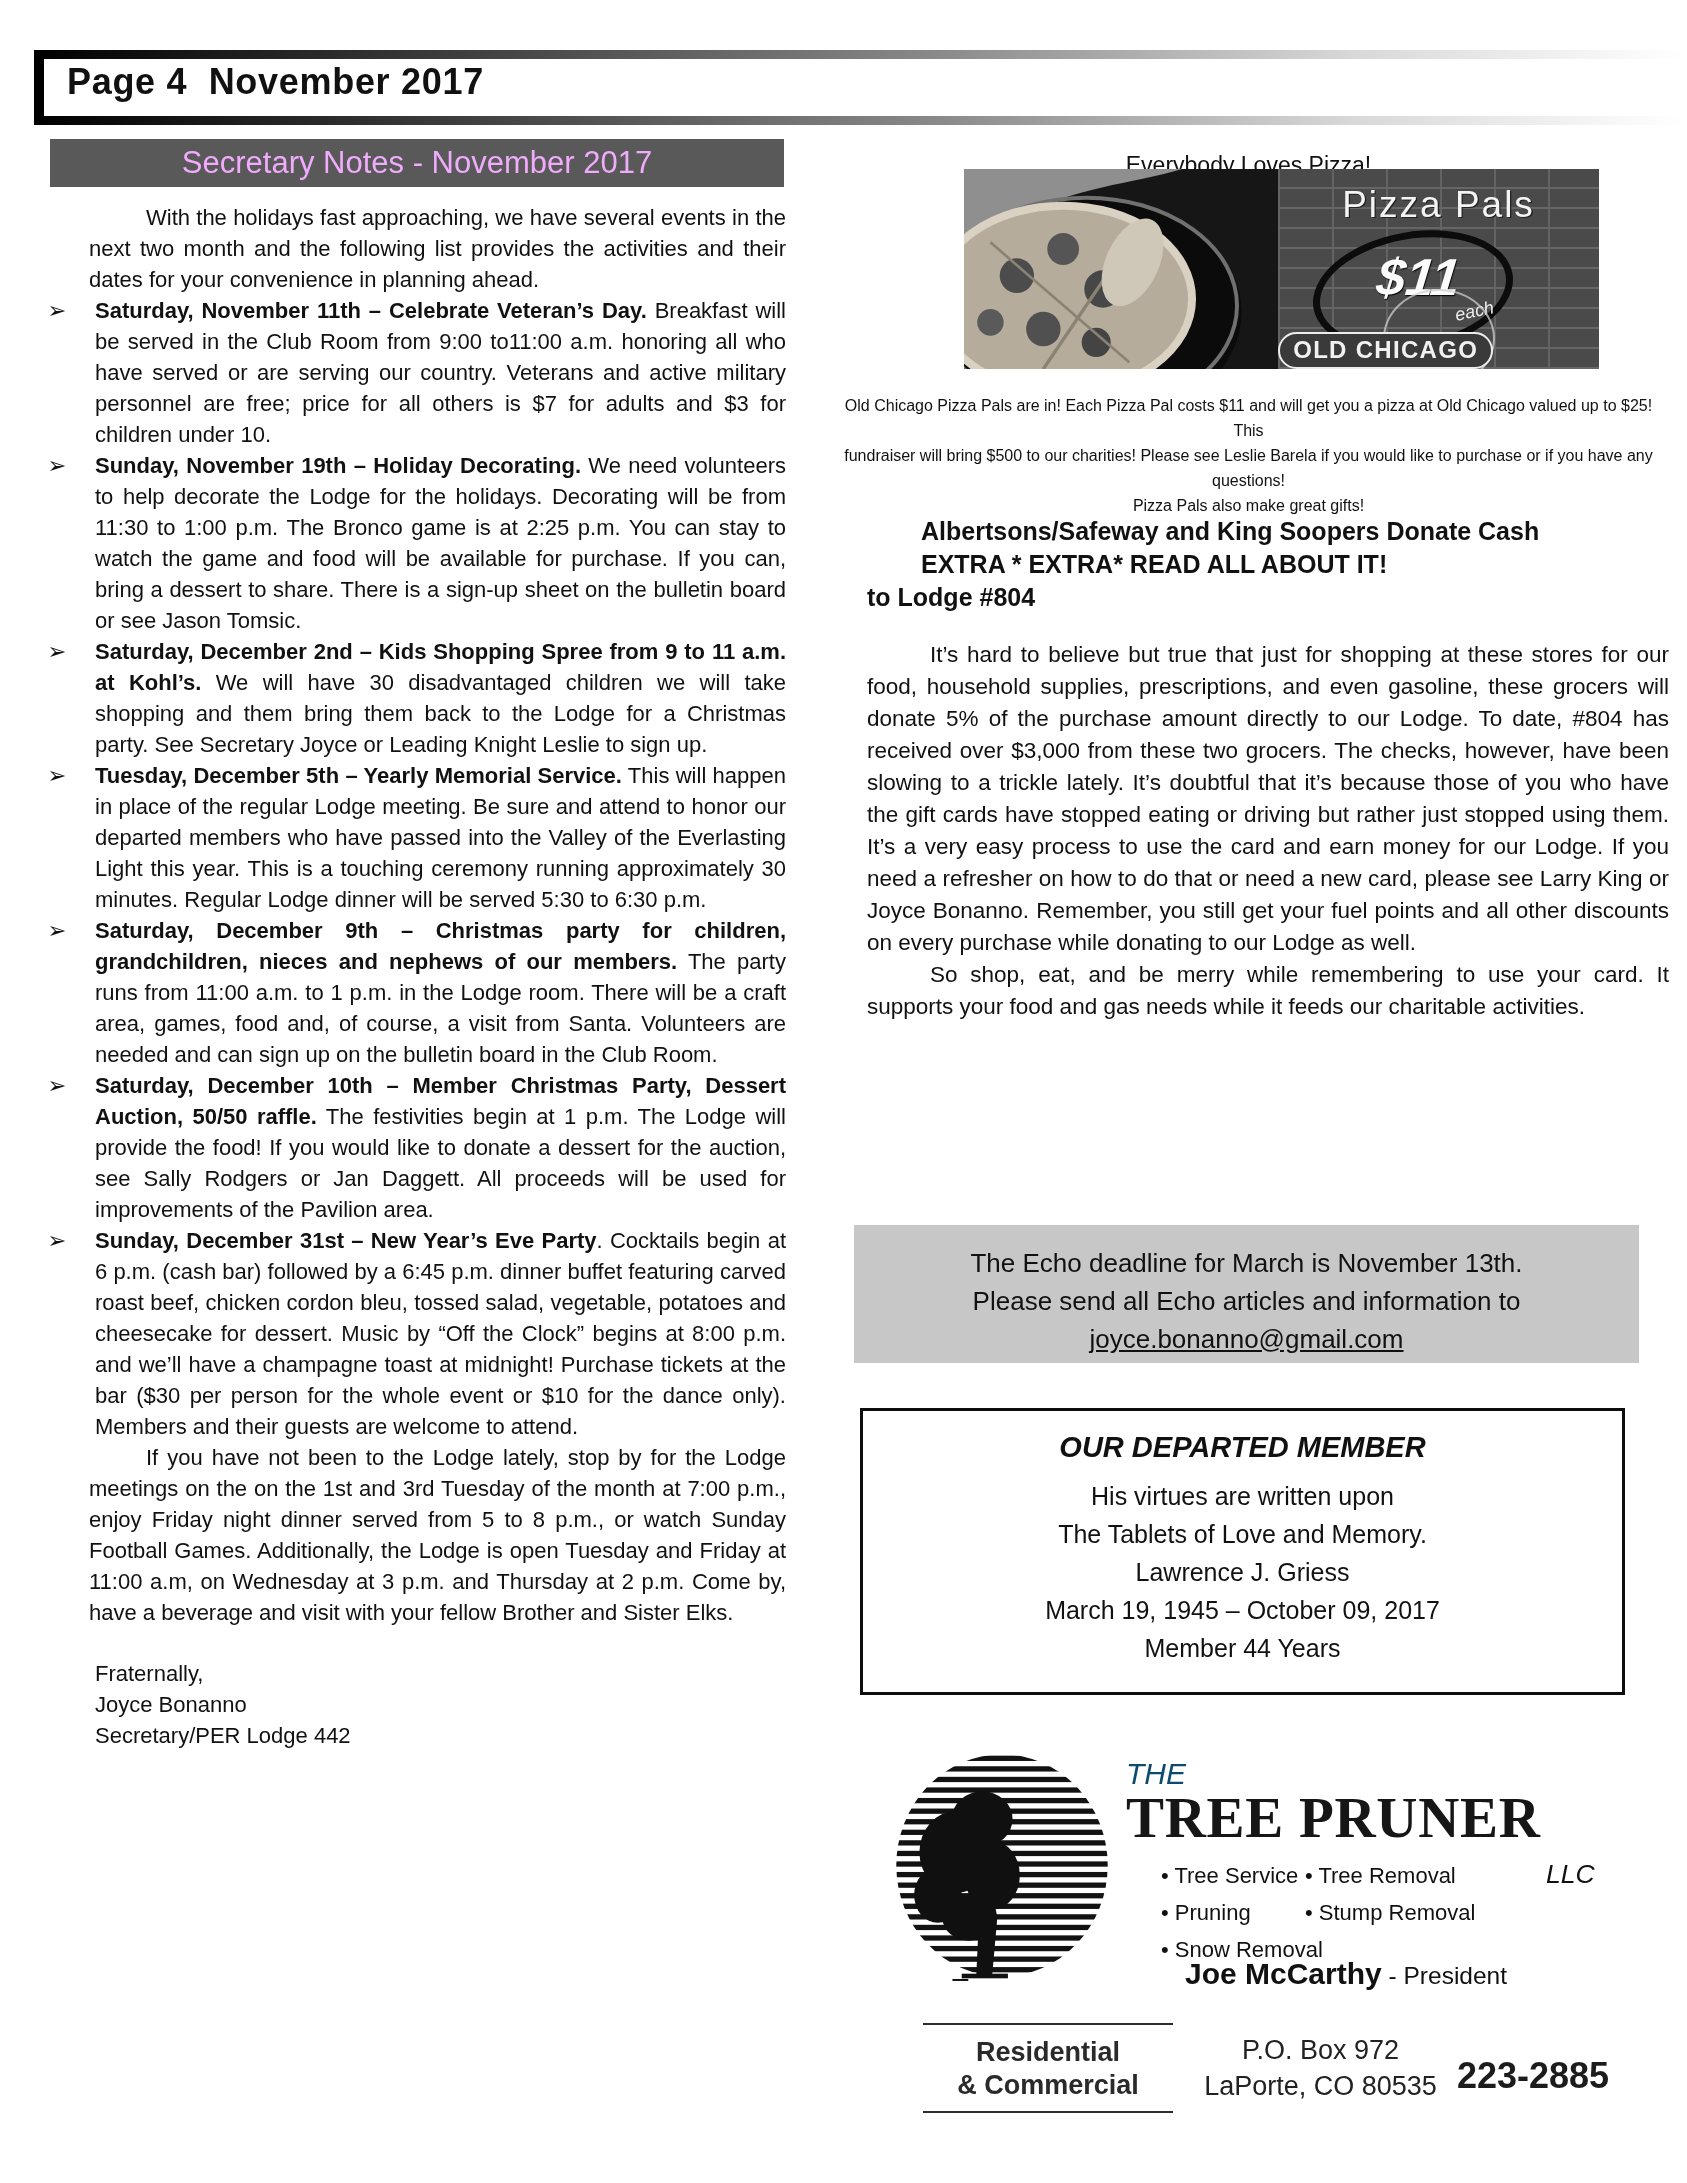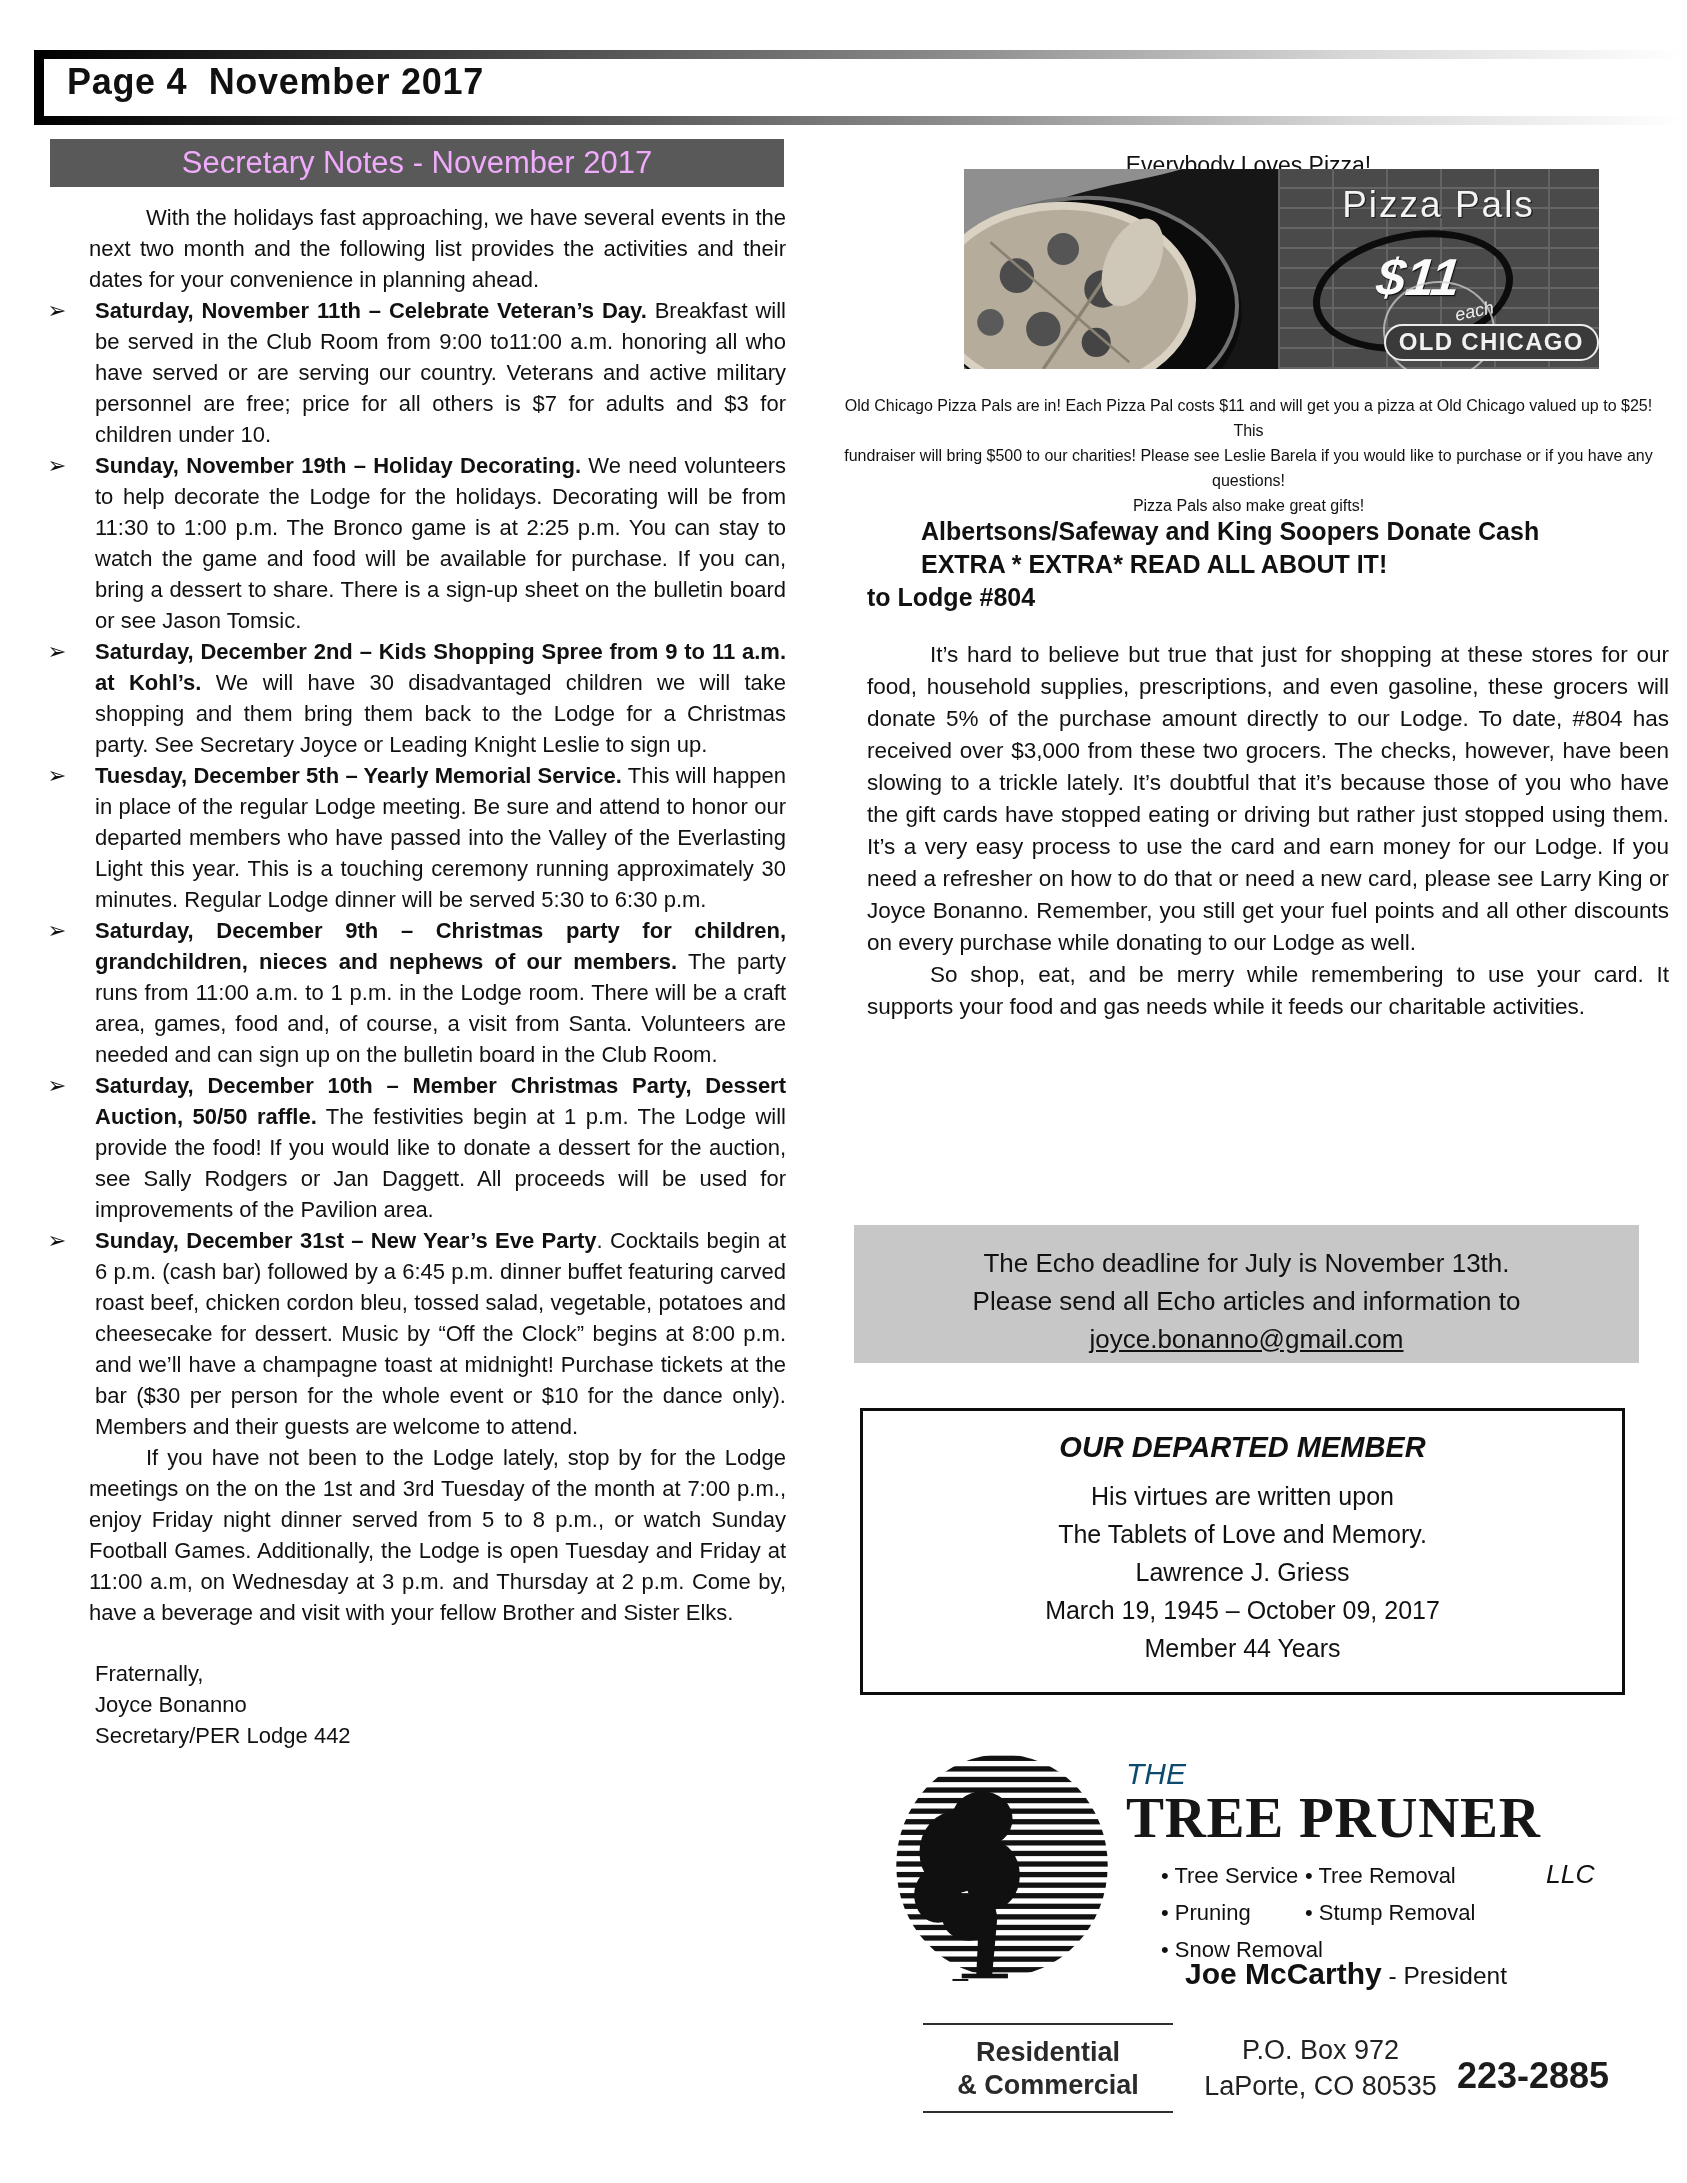--- a/index.html
+++ b/index.html
@@ -64,21 +64,21 @@
   }
   .pz-price {
     position:absolute; left:99px; top:78px; color:#fbfbfb;
     font-size:52px; font-style:italic; font-weight:bold; transform:skewX(-6deg);
     text-shadow:0.7px 0.7px 1.3px #000;
   }
   .pz-each {
     position:absolute; left:177px; top:132px; color:#eee;
     font-size:18px; font-style:italic; transform:rotate(-12deg);
   }
-  .pz-badge-wrap { position:absolute; bottom:8px; width:100%; text-align:right; }
+  .pz-badge-wrap { position:absolute; bottom:0; width:100%; text-align:left; }
   .pz-ring {
     position:absolute; left:50%; bottom:-18.5px; width:112px; height:99px;
     margin-left:-56px; border:2px solid #cfcfcf; border-radius:50%; opacity:.75;
   }
   .pz-badge {
     position:relative; display:inline-block; border:2.6px solid #ececec; border-radius:24px;
     padding:2.6px 13.2px; color:#f1f1f1; font-size:24px; font-weight:bold; letter-spacing:1.3px;
     background:#3a3a3a;
   }
   .pz-caption { position:absolute; top:393px; width:100%; font-size:16px; line-height:25px; text-align:center; }
@@ -214,21 +214,21 @@
       <div class="ind">EXTRA * EXTRA* READ ALL ABOUT IT!</div>
       <div>to Lodge #804</div>
     </div>
 
     <div class="extra-body">
       <p>It’s hard to believe but true that just for shopping at these stores for our food, household supplies, prescriptions, and even gasoline, these grocers will donate 5% of the purchase amount directly to our Lodge.  To date, #804 has received over $3,000 from these two grocers.  The checks, however, have been slowing to a trickle lately. It’s doubtful that it’s because those of you who have the gift cards have stopped eating or driving but rather just stopped using them.  It’s a very easy process to use the card and earn money for our Lodge. If you need a refresher on how to do that or need a new card, please see Larry King or Joyce Bonanno. Remember, you still get your fuel points and all other discounts on every purchase while donating to our Lodge as well.</p>
       <p>So shop, eat, and be merry while remembering to use your card.  It supports your food and gas needs while it feeds our charitable activities.</p>
     </div>
 
     <div class="echo-box">
-      <div>The Echo deadline for July is November 13th.</div>
+      <div>The Echo deadline for March is November 13th.</div>
       <div>Please send all Echo articles and information to</div>
       <div><a class="echo-email">joyce.bonanno@gmail.com</a></div>
     </div>
 
     <div class="departed-box">
       <div class="departed-title">OUR DEPARTED MEMBER</div>
       <div class="departed-line">His virtues are written upon</div>
       <div class="departed-line">The Tablets of Love and Memory.</div>
       <div class="departed-line">Lawrence J. Griess</div>
       <div class="departed-line">March 19, 1945 – October 09, 2017</div>

